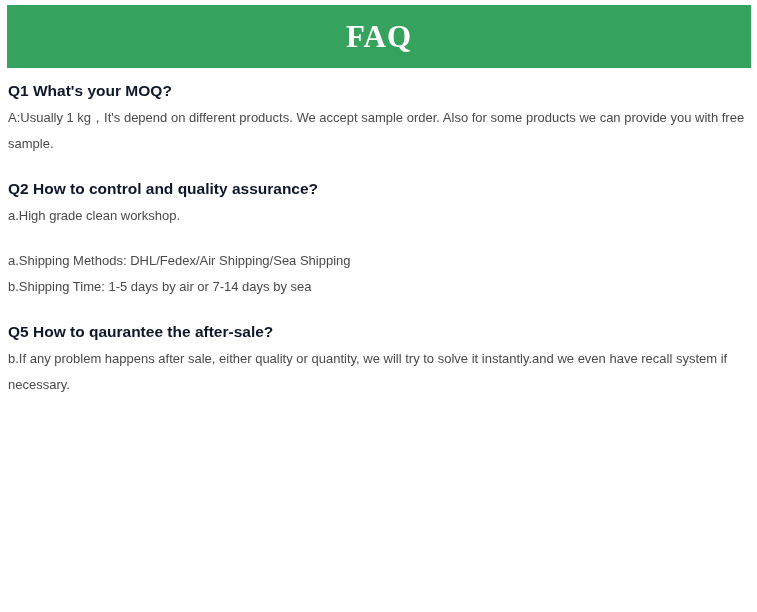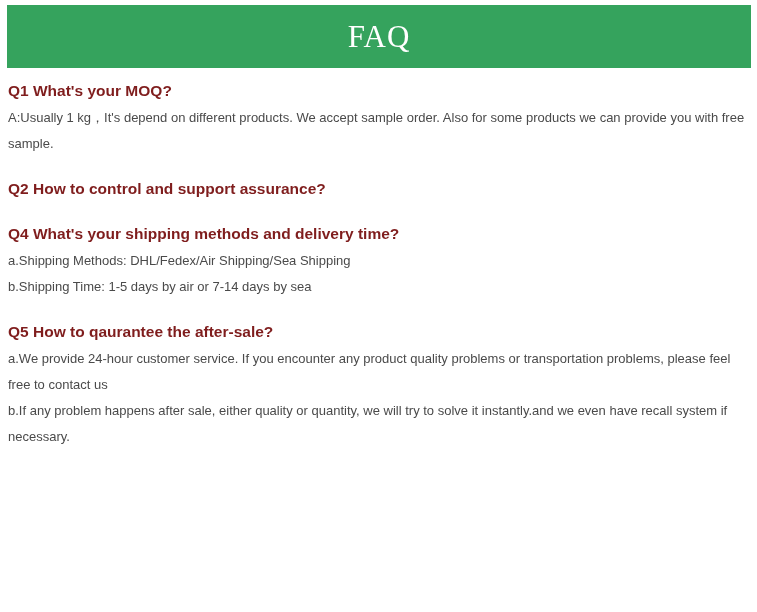--- a/index.html
+++ b/index.html
@@ -27,21 +27,21 @@
     top: 5px;
     width: 744px;
     height: 63px;
     background: #35a35d;
     display: flex;
     align-items: center;
     justify-content: center;
   }
   .faq-banner-title {
     font-family: "Liberation Serif", serif;
-    font-weight: normal;
+    font-weight: bold;
     font-size: 31px;
     letter-spacing: 1px;
     color: #ffffff;
     line-height: 1;
   }
   .faq-body {
     position: absolute;
     left: 8px;
     top: 78px;
     width: 741px;
@@ -49,21 +49,21 @@
   .faq-item {
     margin: 0 0 19px 0;
   }
   .faq-item:last-child {
     margin-bottom: 16px;
   }
   .faq-question {
     font-family: "Liberation Sans", sans-serif;
     font-weight: bold;
     font-size: 15.5px;
-    color: #7f1d1d;
+    color: #0f172a;
     line-height: 26px;
     margin: 0 0 1px 0;
     white-space: pre-wrap;
   }
   .faq-answer-line {
     font-family: "Liberation Sans", sans-serif;
     font-weight: normal;
     font-size: 13px;
     color: #4a4a4a;
     line-height: 26px;
@@ -82,30 +82,29 @@
   </div>
 
   <div class="faq-body">
 
     <div class="faq-item">
       <p class="faq-question">Q1 What's your MOQ?</p>
       <p class="faq-answer-line">A:Usually 1 kg，It's depend on different products. We accept sample order. Also for some products we can provide you with free sample.</p>
     </div>
 
     <div class="faq-item">
-      <p class="faq-question">Q2 How to control and support assurance?</p>
+      <p class="faq-question">Q2 How to control and quality assurance?</p>
+      <p class="faq-answer-line">a.High grade clean workshop.</p>
     </div>
 
 
     <div class="faq-item">
-      <p class="faq-question">Q4 What's your shipping methods and delivery time?</p>
       <p class="faq-answer-line">a.Shipping Methods: DHL/Fedex/Air Shipping/Sea Shipping</p>
       <p class="faq-answer-line">b.Shipping Time: 1-5 days by air or 7-14 days by sea</p>
     </div>
 
     <div class="faq-item">
       <p class="faq-question">Q5 How to qaurantee the after-sale?</p>
-      <p class="faq-answer-line">a.We provide 24-hour customer service. If you encounter any product quality problems or transportation problems, please feel free to contact us</p>
       <p class="faq-answer-line">b.If any problem happens after sale, either quality or quantity, we will try to solve it instantly.and we even have recall system if necessary.</p>
     </div>
 
   </div>
 </div>
 
 </body></html>

